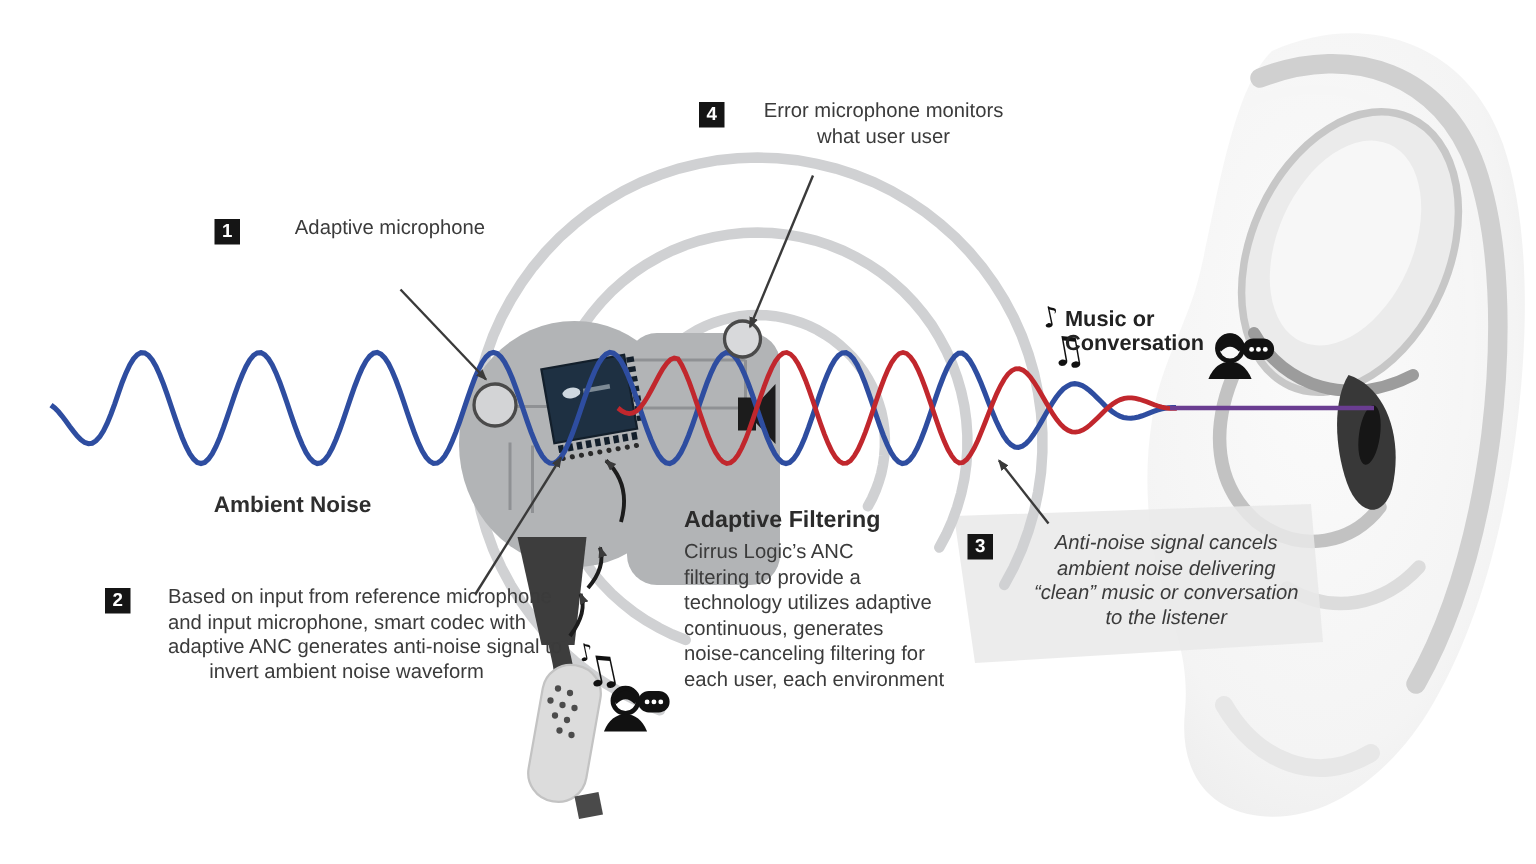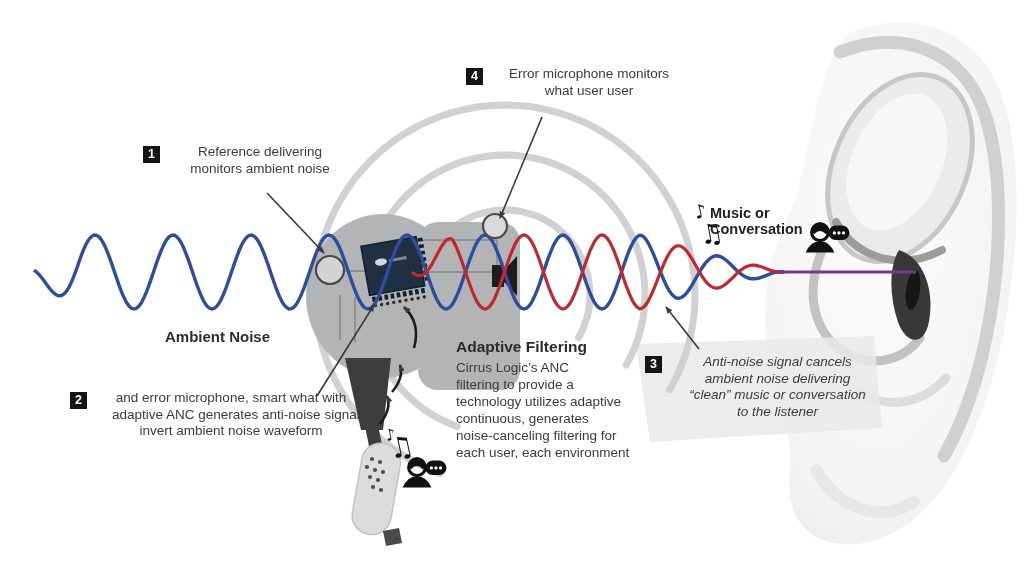--- a/index.html
+++ b/index.html
@@ -168,46 +168,46 @@
     </g>
     <g fill="#111" font-family="DejaVu Sans, sans-serif">
       <text x="385" y="440" font-size="16" transform="rotate(-12 392 433)">♪</text>
       <text x="388" y="457" font-size="28" transform="rotate(-12 400 444)">♫</text>
       <use href="#person" transform="translate(417,472) scale(1.2)"></use>
     </g>
   </svg>
 
   <span class="num" style="left:143px;top:146px;">1</span>
   <div class="txt co-text" style="left:160px;top:144px;width:176px;">
-    <div>Reference delivering</div>
-    <div>monitors ambient noise</div>
+    <div>Adaptive microphone</div>
   </div>
 
   <span class="num" style="left:466px;top:68px;">4</span>
   <div class="txt co-text" style="left:483px;top:66px;width:188px;">
     <div>Error microphone monitors</div>
     <div>what user user</div>
   </div>
 
   <span class="num" style="left:70px;top:392px;">2</span>
   <div class="txt co-text" style="left:88px;top:390px;width:262px;">
-    <div>and error microphone, smart what with</div>
+    <div>Based on input from reference microphone</div>
+    <div>and input microphone, smart codec with</div>
     <div>adaptive ANC generates anti-noise signal to</div>
     <div>invert ambient noise waveform</div>
   </div>
 
   <span class="num" style="left:645px;top:356px;">3</span>
   <div class="txt co-text" style="left:663px;top:354px;width:205px;font-style:italic;">
     <div>Anti-noise signal cancels</div>
     <div>ambient noise delivering</div>
     <div>“clean” music or conversation</div>
     <div>to the listener</div>
   </div>
 
-  <div class="txt bold-label" style="left:120px;top:328px;width:150px;text-align:right;">Ambient Noise</div>
+  <div class="txt bold-label" style="left:120px;top:328px;width:150px;text-align:center;">Ambient Noise</div>
 
   <div class="txt music-label" style="left:710px;top:205px;width:112px;">
     <div>Music or</div>
     <div>Conversation</div>
   </div>
 
   <div class="txt" style="left:456px;top:338px;width:210px;">
     <div class="adaptive-title">Adaptive Filtering</div>
     <div class="adaptive-body">
       <div>Cirrus Logic’s ANC</div>

